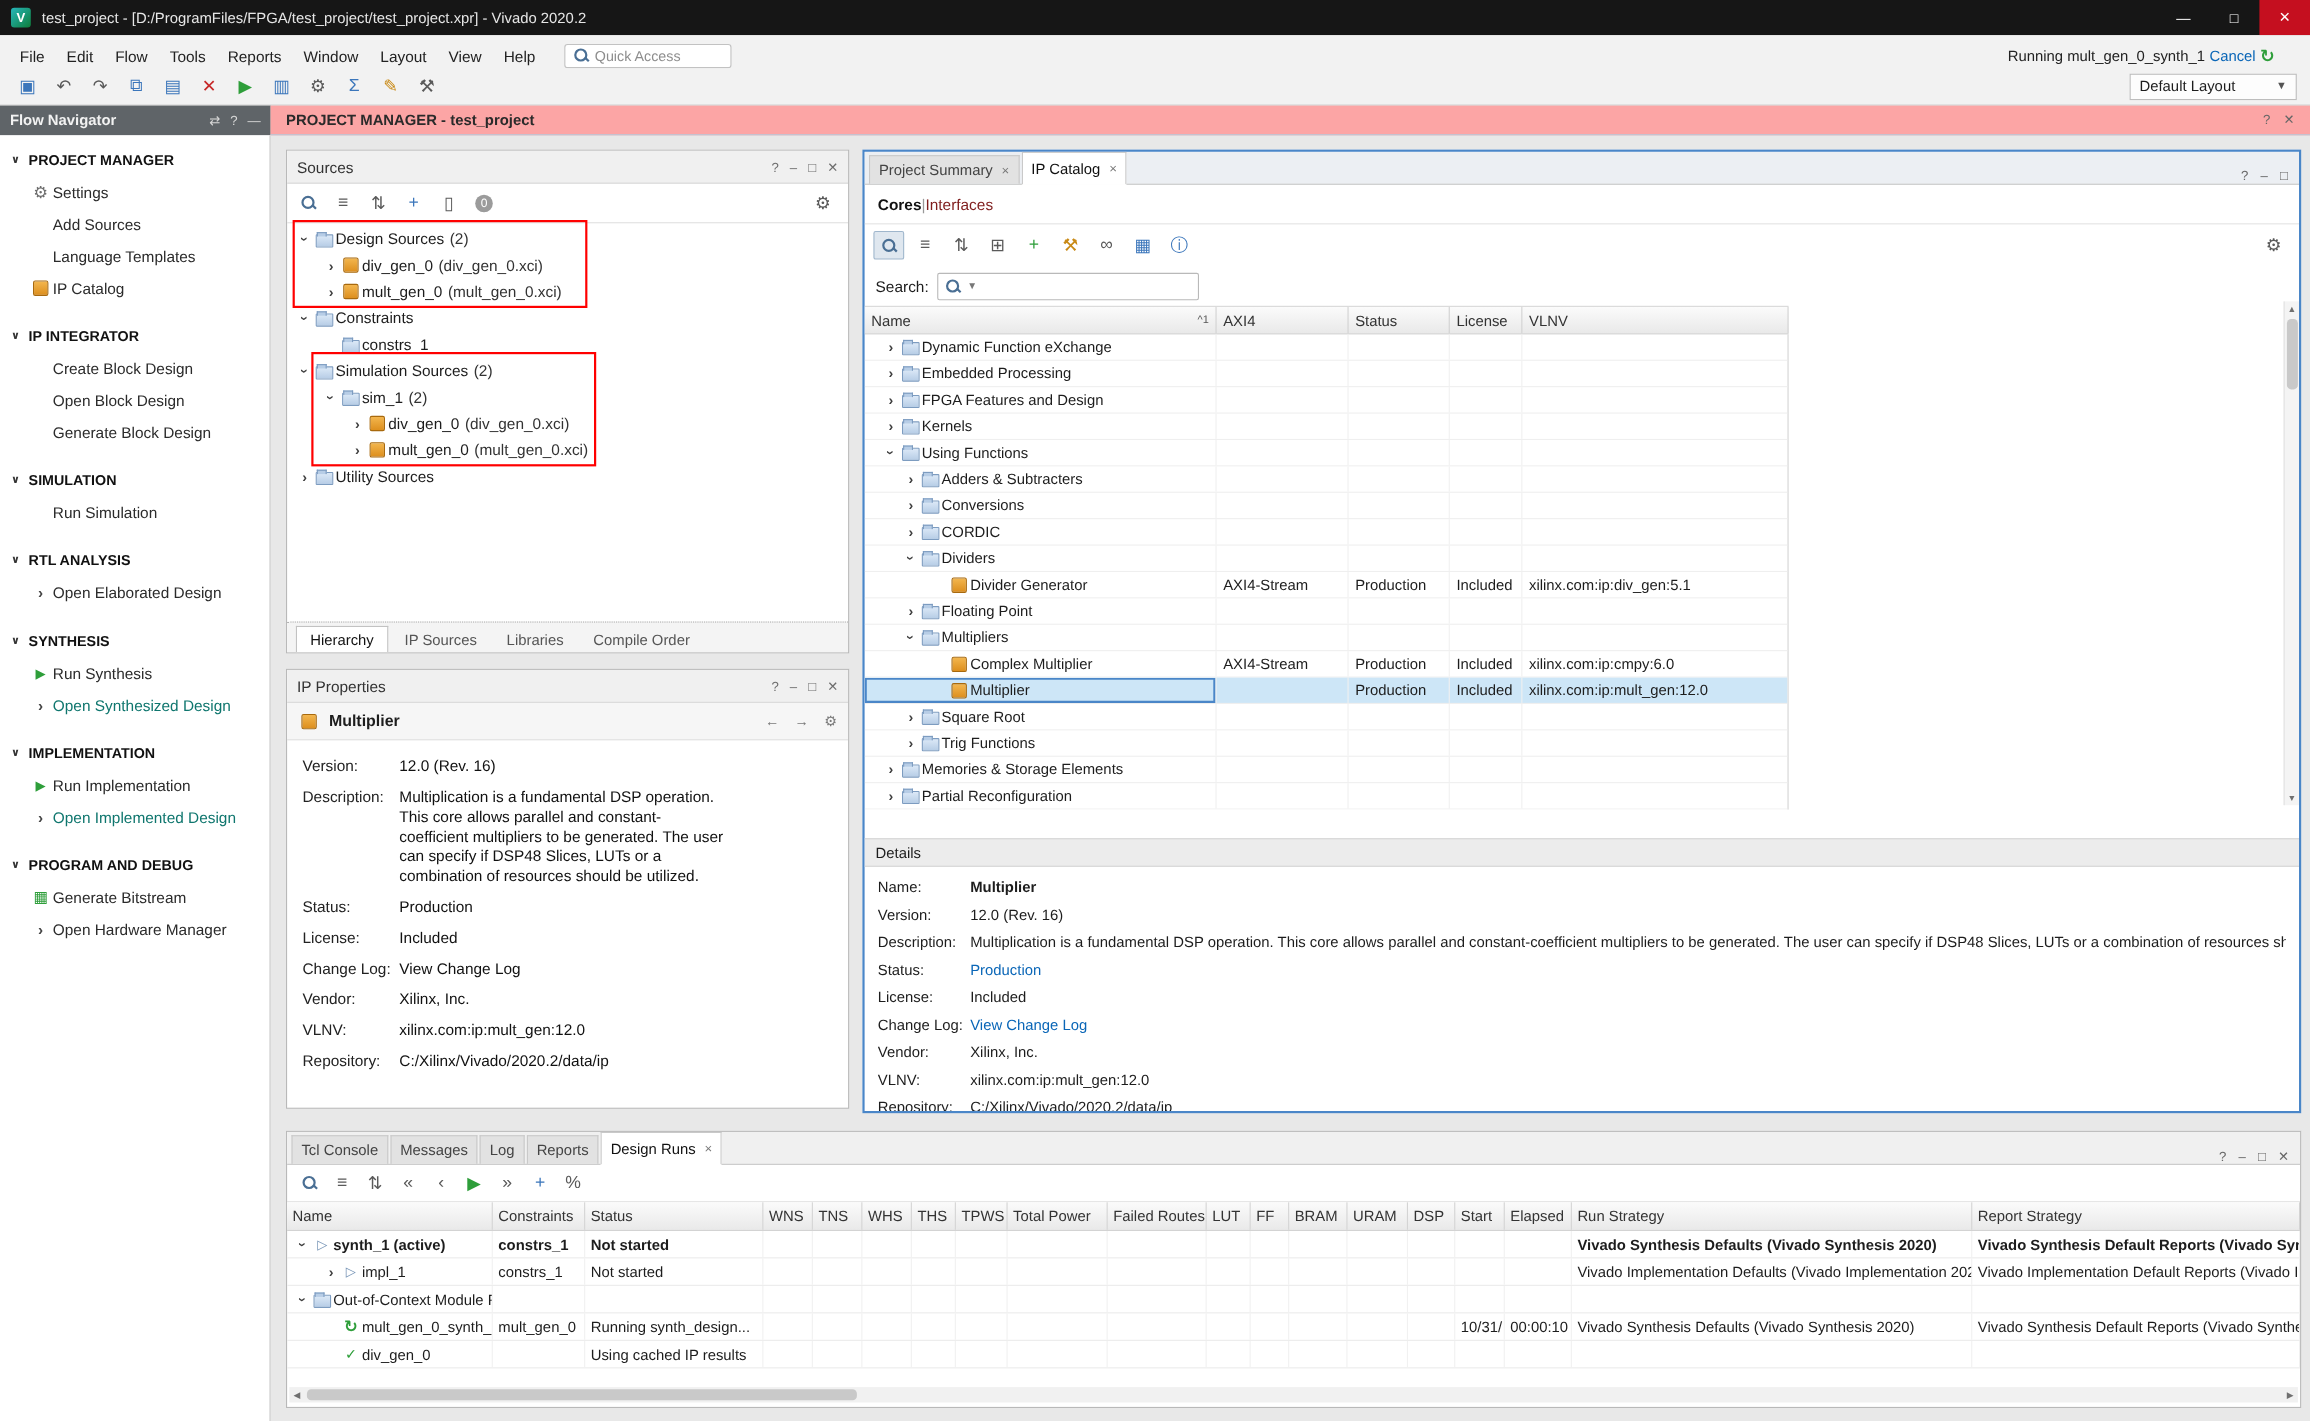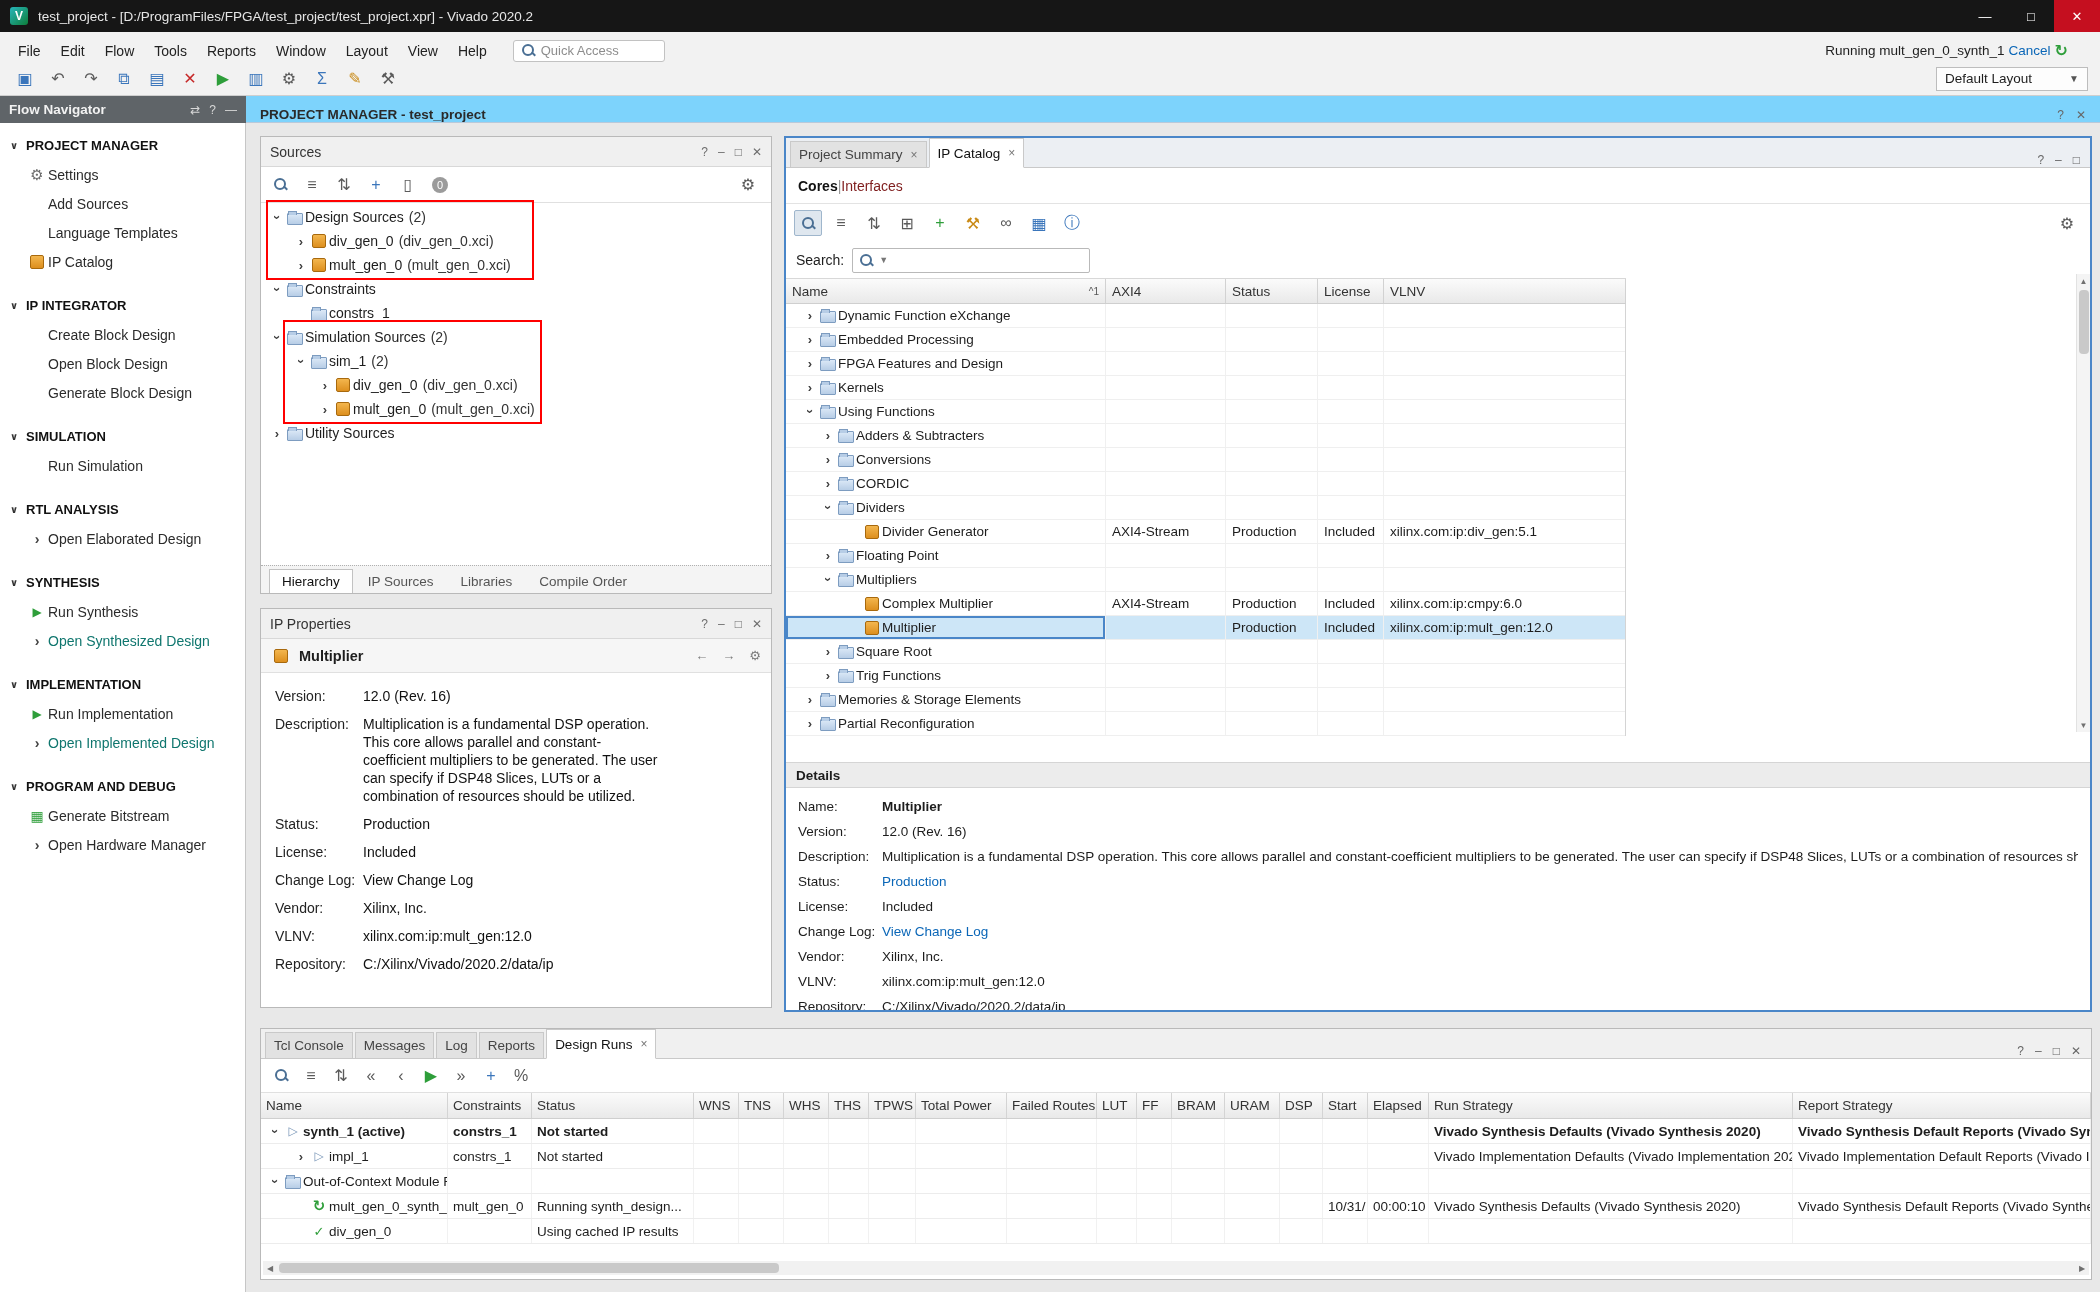--- a/index.html
+++ b/index.html
@@ -28,21 +28,21 @@
 .tbi{min-width:30px;height:26px;display:flex;align-items:center;justify-content:center;font-size:16px;color:#5a5a5a;gap:3px}
 .tbi.tint-red{color:#c62828}.tbi.tint-green{color:#2e9e3a}.tbi.tint-blue{color:#3b76bb}.tbi.tint-amber{color:#c98a16}
 .tbi.state-pressed{background:#dfe7ef;border:1px solid #9fb6cc;border-radius:2px}
 .layout-select{margin-left:auto;margin-right:12px;width:152px;height:24px;border:1px solid #bdbdbd;background:#fdfdfd;display:flex;align-items:center;padding:0 8px;font-size:13.5px;gap:6px}
 .layout-select .caret{margin-left:auto;font-size:10px;color:#555}
 
 
 .header-strip{position:absolute;left:0;top:96px;width:2100px;height:27px;display:flex}
 .fn-header{width:246px;background:#5f6468;color:#f2f2f2;display:flex;align-items:center;padding:0 9px;font-size:13.5px;font-weight:bold;flex:none}
 .fn-header-icons{margin-left:auto;display:flex;gap:9px;font-weight:normal;font-size:12px;color:#d8d8d8}
-.ws-header{flex:1;background:#7dd3fc;border-bottom:1px solid #b9c9da;display:flex;align-items:flex-end;padding:0 14px;font-size:13.5px;font-weight:bold;color:#2a2a2a}
+.ws-header{flex:1;background:#fca5a5;border-bottom:1px solid #b9c9da;display:flex;align-items:center;padding:0 14px;font-size:13.5px;font-weight:bold;color:#2a2a2a}
 .ws-header-icons{margin-left:auto;display:flex;gap:12px;color:#666;font-weight:normal;font-size:12px}
 
 
 .sidebar{position:absolute;left:0;top:123px;width:246px;height:1169px;background:#fff;border-right:1px solid #c6c6c6;padding-top:8px;overflow:hidden}
 .fn-row{display:flex;align-items:center;height:29px;padding-left:10px;white-space:nowrap}
 .fn-row.t-section{font-weight:bold;font-size:13px;color:#111;margin-top:15px}
 .sidebar > div.t-section:first-of-type{margin-top:0}
 .fn-chev{width:16px;font-size:10px;color:#333;flex:none}
 .fn-chev::before{content:"∨"}
 .fn-ic{width:22px;display:inline-flex;justify-content:center;align-items:center;flex:none}
@@ -124,21 +124,21 @@
 .cat-rows{height:432px;width:840px;overflow:hidden;border-right:1px solid #d4d4d4;flex:none}
 .cat-row{display:grid;grid-template-columns:320px 120px 92px 66px 242px;height:24px;border-bottom:1px solid #efefef;font-size:13.5px}
 .cat-cell{display:flex;align-items:center;padding:0 6px;border-right:1px solid #f0f0f0;overflow:hidden;white-space:nowrap}
 .cat-name{display:flex;align-items:center;overflow:hidden;white-space:nowrap;border-right:1px solid #f0f0f0;padding:0 2px}
 .cat-row.lvl-1 .cat-name{padding-left:16px}
 .cat-row.lvl-2 .cat-name{padding-left:34px}
 .cat-row.lvl-3 .cat-name{padding-left:60px}
 .cat-row.sel-true{background:#cde6f7}
 .cat-row.sel-true .cat-name{box-shadow:inset 0 0 0 2px #4a86c8}
 .cat-spacer{height:26px;flex:none}
-.cat-details-band{height:26px;background:#ececec;border-top:1px solid #d5d5d5;border-bottom:1px solid #d5d5d5;display:flex;align-items:center;padding:0 10px;font-weight:bold;font-size:13.5px;flex:none}
+.cat-details-band{height:26px;background:#ececec;border-top:1px solid #d5d5d5;border-bottom:1px solid #d5d5d5;display:flex;align-items:center;padding:0 10px;font-weight:normal;font-size:13.5px;flex:none}
 .cat-details{flex:1;overflow:hidden;padding:10px 12px 0 12px}
 .det-row{display:flex;margin-bottom:7px;font-size:13.5px;line-height:18px;white-space:nowrap;overflow:hidden}
 .det-row .pl{width:84px;flex:none}
 #cat-vscroll{position:absolute;left:2076px;top:274px;width:14px;height:458px;background:#f4f4f4;border-left:1px solid #e2e2e2;z-index:5}
 #cat-vscroll .arr{height:14px;display:flex;align-items:center;justify-content:center;font-size:8px;color:#707070}
 #cat-vscroll .arr.down{position:absolute;bottom:0;left:0;width:13px}
 #cat-vscroll .thumb{position:absolute;left:2px;top:16px;width:10px;height:64px;background:#c9c9c9;border-radius:4px}
 
 
 #bottom-panel{left:260px;top:1028px;width:1832px;height:252px}

